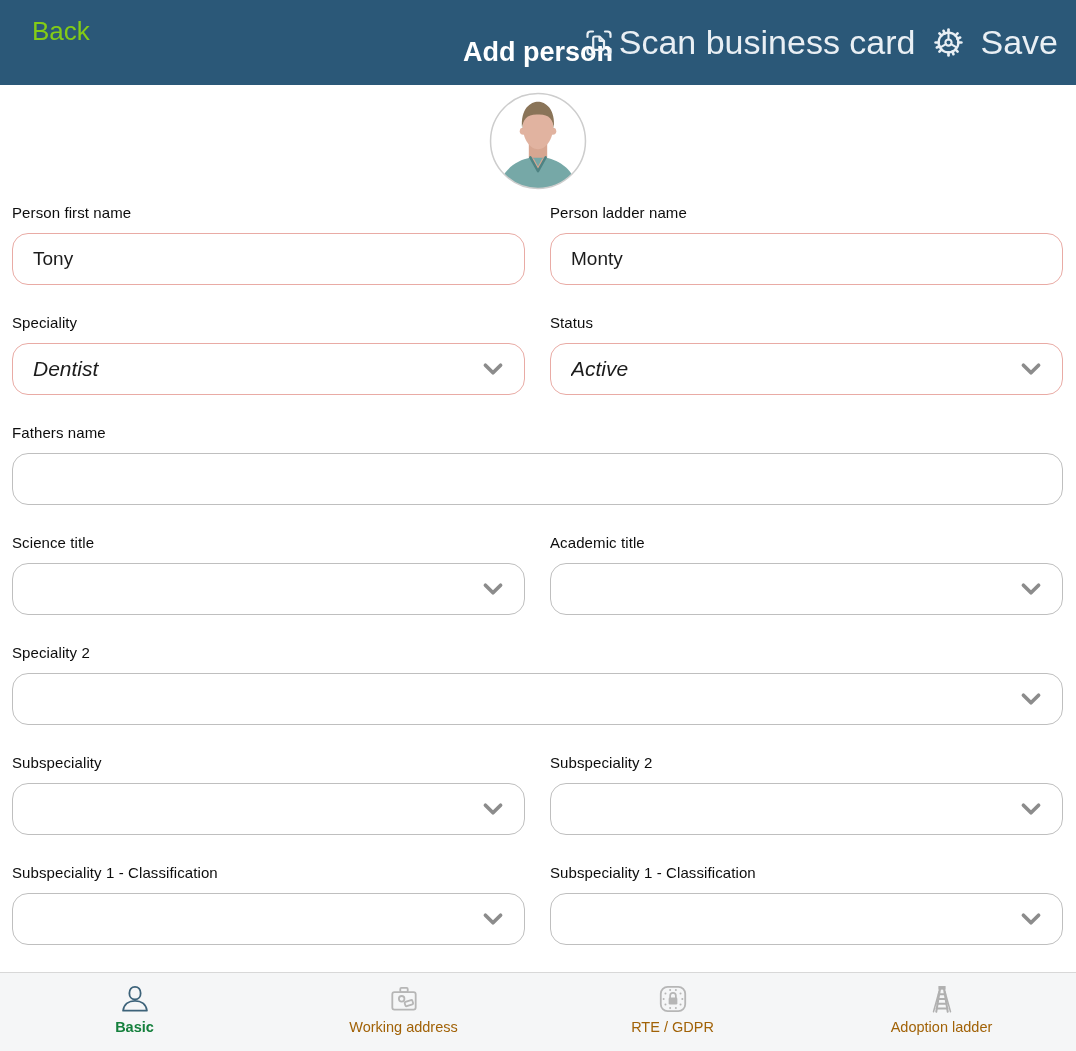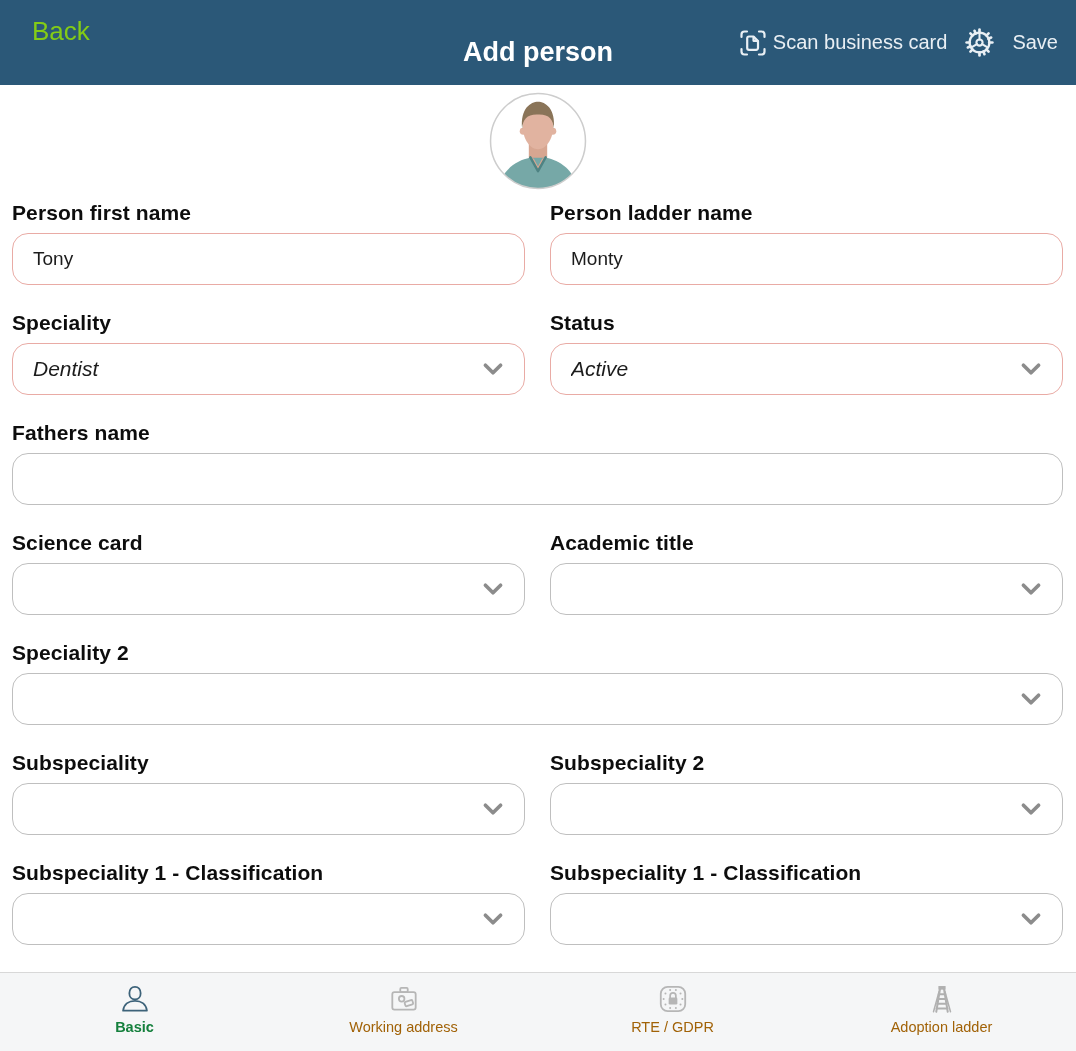--- a/index.html
+++ b/index.html
@@ -13,35 +13,35 @@
     position:absolute;top:0;left:0;width:100%;height:85px;
     background:#2B5878;display:flex;align-items:center;
     color:#edf2f6;box-sizing:border-box;
   }
   .nav-back{position:absolute;left:32px;top:0;height:62px;display:flex;align-items:center;
     font-size:26px;color:#84cc16;cursor:pointer;}
   .nav-title{position:absolute;left:0;right:0;top:0;height:105px;display:flex;
     align-items:center;justify-content:center;font-size:27px;font-weight:bold;color:#ffffff;
     pointer-events:none;}
   .nav-right{position:absolute;right:18px;top:0;height:85px;display:flex;align-items:center;gap:16px;}
-  .nav-action{display:flex;align-items:center;gap:4px;font-size:20px;color:#e9eff4;cursor:pointer;justify-content:space-between;}
+  .nav-action{display:flex;align-items:center;gap:4px;font-size:34px;color:#e9eff4;cursor:pointer;justify-content:space-between;}
   .nav-icon{display:flex;align-items:center;justify-content:center;}
   
   .avatar-section{position:absolute;top:85px;left:0;width:100%;height:115px;
     display:flex;justify-content:center;align-items:flex-start;padding-top:7px;box-sizing:border-box;}
   
   .form{
     position:absolute;top:200px;left:0;width:100%;box-sizing:border-box;
     padding:0 13px 0 12px;
     display:grid;grid-template-columns:1fr 1fr;column-gap:25px;
   }
   .field{margin-bottom:25px;}
   .field.full{grid-column:1 / -1;}
   .flabel{
-    font-size:21px;font-weight:bold;color:#0d0d0d;line-height:26px;margin-bottom:7px;
+    font-size:15px;font-weight:normal;color:#0d0d0d;line-height:26px;margin-bottom:7px;
     letter-spacing:0.1px;
   }
   .control{
     position:relative;height:52px;border-radius:16px;border:1.5px solid #bfbfbf;
     background:#fff;box-sizing:border-box;display:flex;align-items:center;
     font-size:21px;color:#1c1c1c;
   }
   .control.required{border-color:#E9ABA5;}
   input.tinput{
     width:100%;height:100%;border:none;outline:none;background:transparent;
@@ -172,21 +172,21 @@
     </div>
 
     <div class="field full">
       <div class="flabel">Fathers name</div>
       <div class="control">
         <input class="tinput" type="text" value="" style="">
       </div>
     </div>
 
     <div class="field">
-      <div class="flabel">Science card</div>
+      <div class="flabel">Science title</div>
       <div class="control select">
         <span class="sel-value"></span>
         <svg class="chev" width="26" height="26" viewBox="0 0 24 24" fill="none" stroke="#8c8c8c" stroke-width="3.4" stroke-linecap="round" stroke-linejoin="round">
             <path d="M5,8.5 L12,15.5 L19,8.5"></path>
           </svg>
       </div>
     </div>
 
     <div class="field">
       <div class="flabel">Academic title</div>

